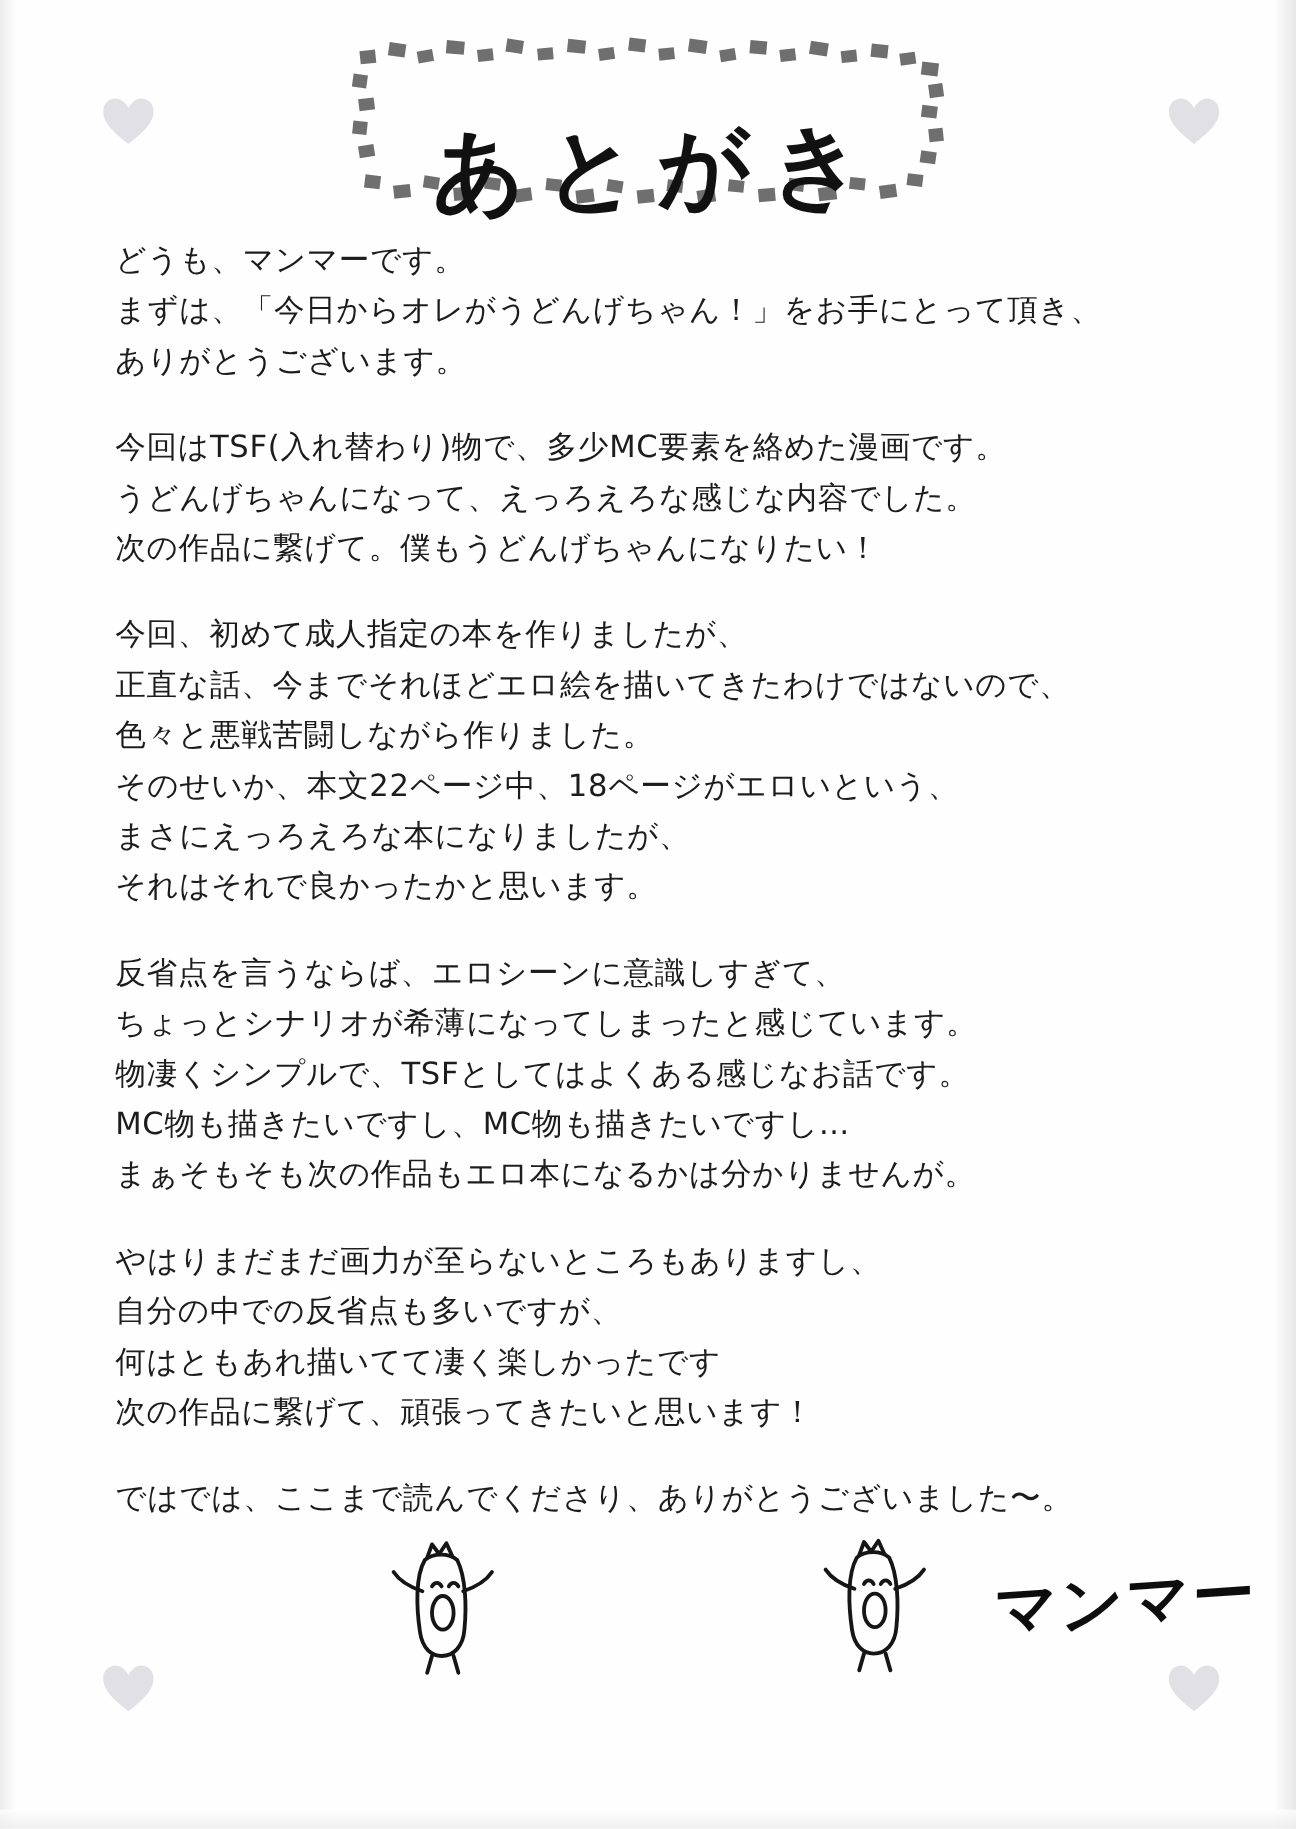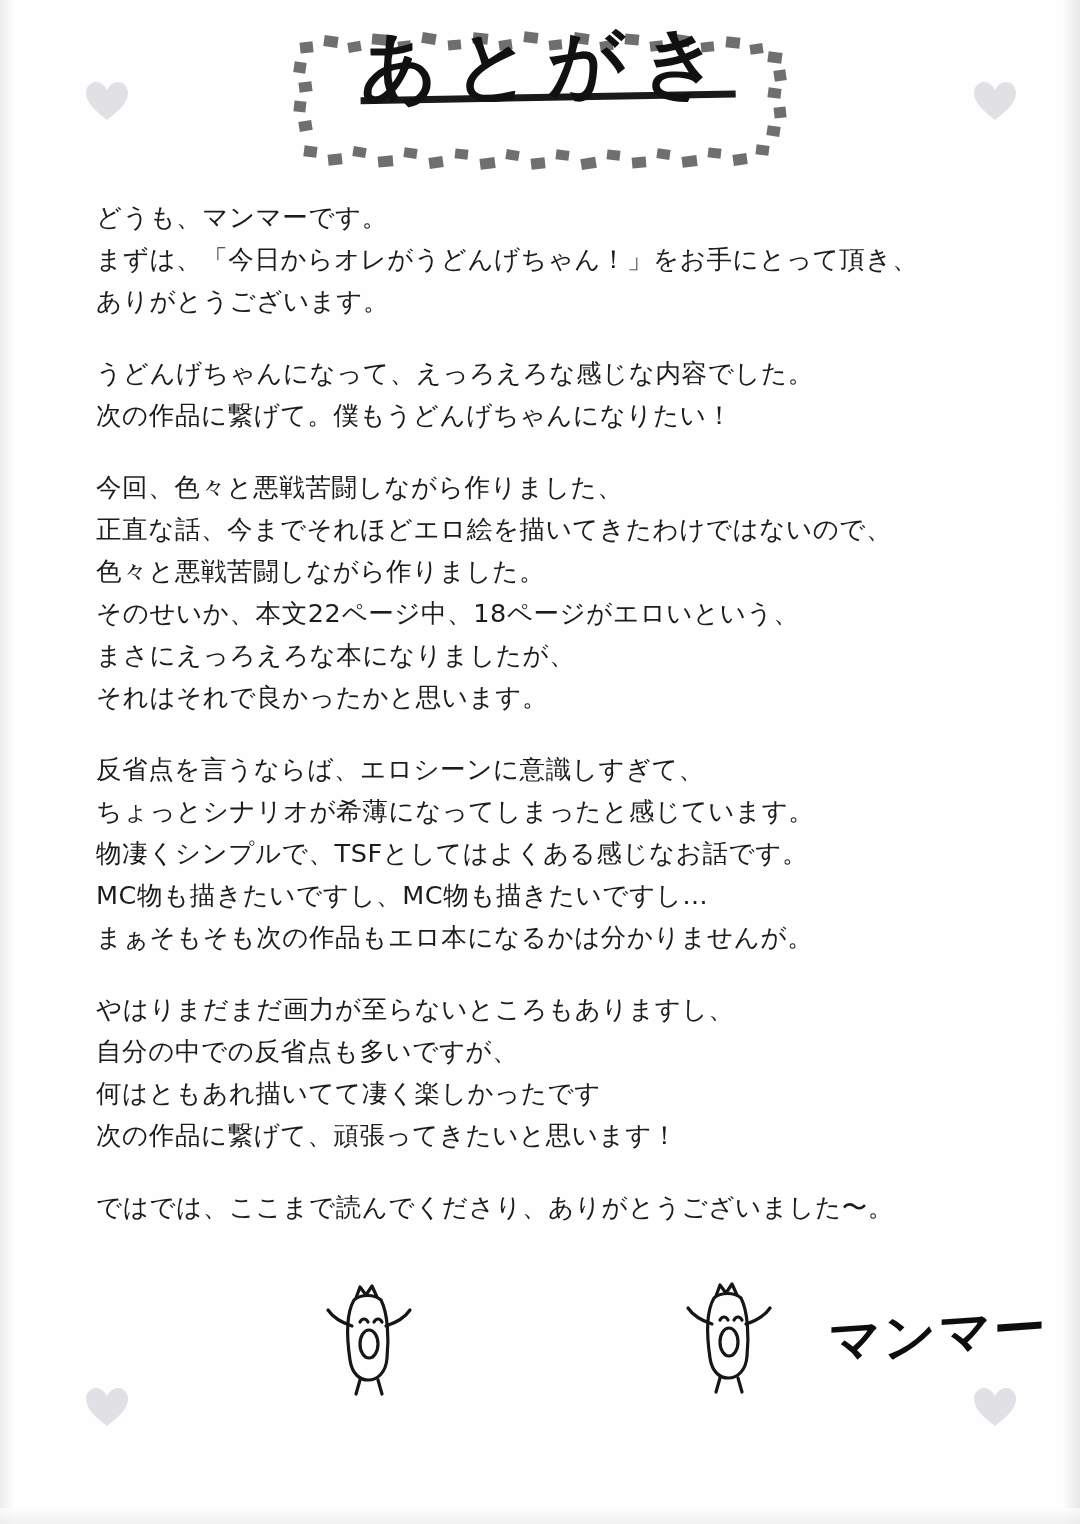--- a/index.html
+++ b/index.html
@@ -61,23 +61,22 @@
 
   
   .title-banner {
     position: absolute;
     left: 50%;
     transform: translateX(-50%);
     top: 26px;
     width: 500px;
     height: 152px;
     display: flex;
-    align-items: flex-start;
+    align-items: flex-end;
     justify-content: center;
-    text-decoration: underline;
   }
   .title-frame {
     position: absolute;
     inset: 0;
     border: 0;
   }
   .title-text {
     position: relative;
     font-family: "DejaVu Sans", sans-serif;
     font-size: 76px;
@@ -229,26 +228,27 @@
 
   <div class="letter">
 
     <div class="para">
       <div class="line">どうも、マンマーです。</div>
       <div class="line">まずは、「今日からオレがうどんげちゃん！」をお手にとって頂き、</div>
       <div class="line">ありがとうございます。</div>
     </div>
 
     <div class="para">
+      <div class="line">今回はTSF(入れ替わり)物で、多少MC要素を絡めた漫画です。</div>
       <div class="line">うどんげちゃんになって、えっろえろな感じな内容でした。</div>
       <div class="line">次の作品に繋げて。僕もうどんげちゃんになりたい！</div>
     </div>
 
     <div class="para">
-      <div class="line">今回、色々と悪戦苦闘しながら作りました、</div>
+      <div class="line">今回、初めて成人指定の本を作りましたが、</div>
       <div class="line">正直な話、今までそれほどエロ絵を描いてきたわけではないので、</div>
       <div class="line">色々と悪戦苦闘しながら作りました。</div>
       <div class="line">そのせいか、本文22ページ中、18ページがエロいという、</div>
       <div class="line">まさにえっろえろな本になりましたが、</div>
       <div class="line">それはそれで良かったかと思います。</div>
     </div>
 
     <div class="para">
       <div class="line">反省点を言うならば、エロシーンに意識しすぎて、</div>
       <div class="line">ちょっとシナリオが希薄になってしまったと感じています。</div>

